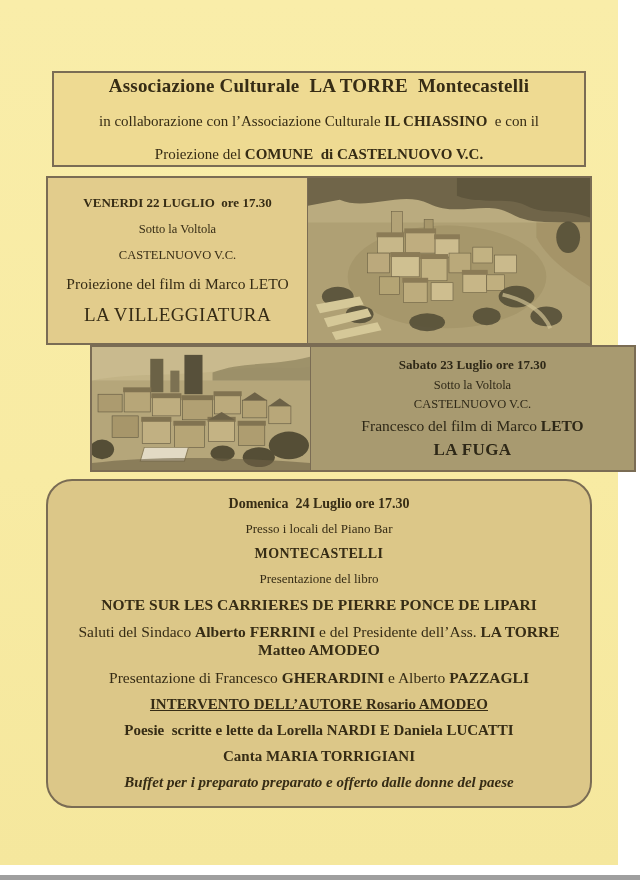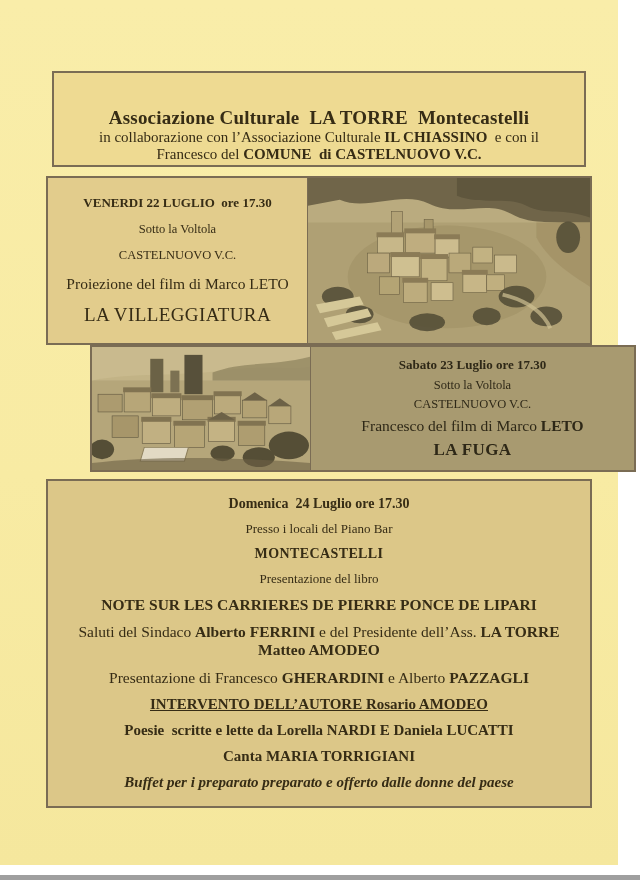--- a/index.html
+++ b/index.html
@@ -7,21 +7,21 @@
           font-family:"Liberation Serif","DejaVu Serif",serif;color:#362c15;}
   .sheet{position:absolute;left:0;top:0;width:618px;height:865px;
          background:linear-gradient(180deg,#f9eda9 0%,#f8eba3 55%,#f5e79d 100%);}
   .scan-strip{position:absolute;left:0;top:875px;width:640px;height:5px;background:#9f9f9f;}
   .box{position:absolute;box-sizing:border-box;border:2px solid #7a6c54;}
   .line{white-space:pre-wrap;}
   .b{font-weight:bold;}
 
   
   .header-box{left:52px;top:71px;width:534px;height:96px;background:#eeda92;
-              display:flex;flex-direction:column;justify-content:flex-end;
+              display:flex;flex-direction:column;justify-content:space-between;
               align-items:center;text-align:center;padding:2px 6px;}
   .header-l1{font-size:19px;letter-spacing:.2px;}
   .header-l2,.header-l3{font-size:15px;}
 
   
   .event1{left:46px;top:176px;width:546px;height:169px;display:flex;background:#e2cc8c;}
   .event1 .txt{flex:1;display:flex;flex-direction:column;justify-content:space-evenly;
                align-items:center;text-align:center;padding:6px 14px;}
   .photo{flex:none;overflow:hidden;background:#bfb084;}
   .photo1{width:282px;border-left:1px solid #7a6c54;}
@@ -34,40 +34,40 @@
   
   .event2{left:46px;top:345px;width:546px;height:127px;display:flex;background:#a89a70;margin-left:44px;}
   .photo2{width:218px;border-right:1px solid #7a6c54;}
   .event2 .txt{flex:1;display:flex;flex-direction:column;justify-content:space-evenly;
                align-items:center;text-align:center;padding:5px 2px;color:#2e2817;}
   .e-title-f{font-size:17px;font-weight:bold;letter-spacing:.4px;}
 
   
   .event3{left:46px;top:479px;width:546px;height:329px;background:#dcc788;
           display:flex;flex-direction:column;justify-content:space-evenly;
-          align-items:center;text-align:center;padding:6px 12px;}
+          align-items:center;text-align:center;padding:6px 12px;border-radius:26px;}
   .s-date{font-size:14px;font-weight:bold;}
   .s-venue,.s-intro{font-size:13px;}
   .s-place{font-size:14px;font-weight:bold;letter-spacing:.4px;}
   .s-book{font-size:15.5px;font-weight:bold;}
   .s-greet,.s-present{font-size:15.5px;}
   .s-author{font-size:15px;font-weight:bold;text-decoration:underline;}
   .s-poetry,.s-singer{font-size:15px;font-weight:bold;}
   .s-buffet{font-size:15px;font-weight:bold;font-style:italic;}
 </style>
 </head>
 <body>
 
 <div class="canvas">
   <div class="sheet">
 
     <div class="box header-box">
       <div class="line header-l1"><span class="b">Associazione Culturale  LA TORRE  Montecastelli</span></div>
       <div class="line header-l2"><span>in collaborazione con l’Associazione Culturale </span><span class="b">IL CHIASSINO</span><span>  e con il</span></div>
-      <div class="line header-l3"><span>Francesco del </span><span class="b">COMUNE  di CASTELNUOVO V.C.</span></div>
+      <div class="line header-l3"><span>Proiezione del </span><span class="b">COMUNE  di CASTELNUOVO V.C.</span></div>
     </div>
 
     <div class="box event1">
       <div class="txt">
         <div class="line e-date">VENERDI 22 LUGLIO  ore 17.30</div>
         <div class="line e-venue">Sotto la Voltola</div>
         <div class="line e-town">CASTELNUOVO V.C.</div>
         <div class="line e-film">Proiezione del film di Marco LETO</div>
         <div class="line e-title-v">LA VILLEGGIATURA</div>
       </div>

